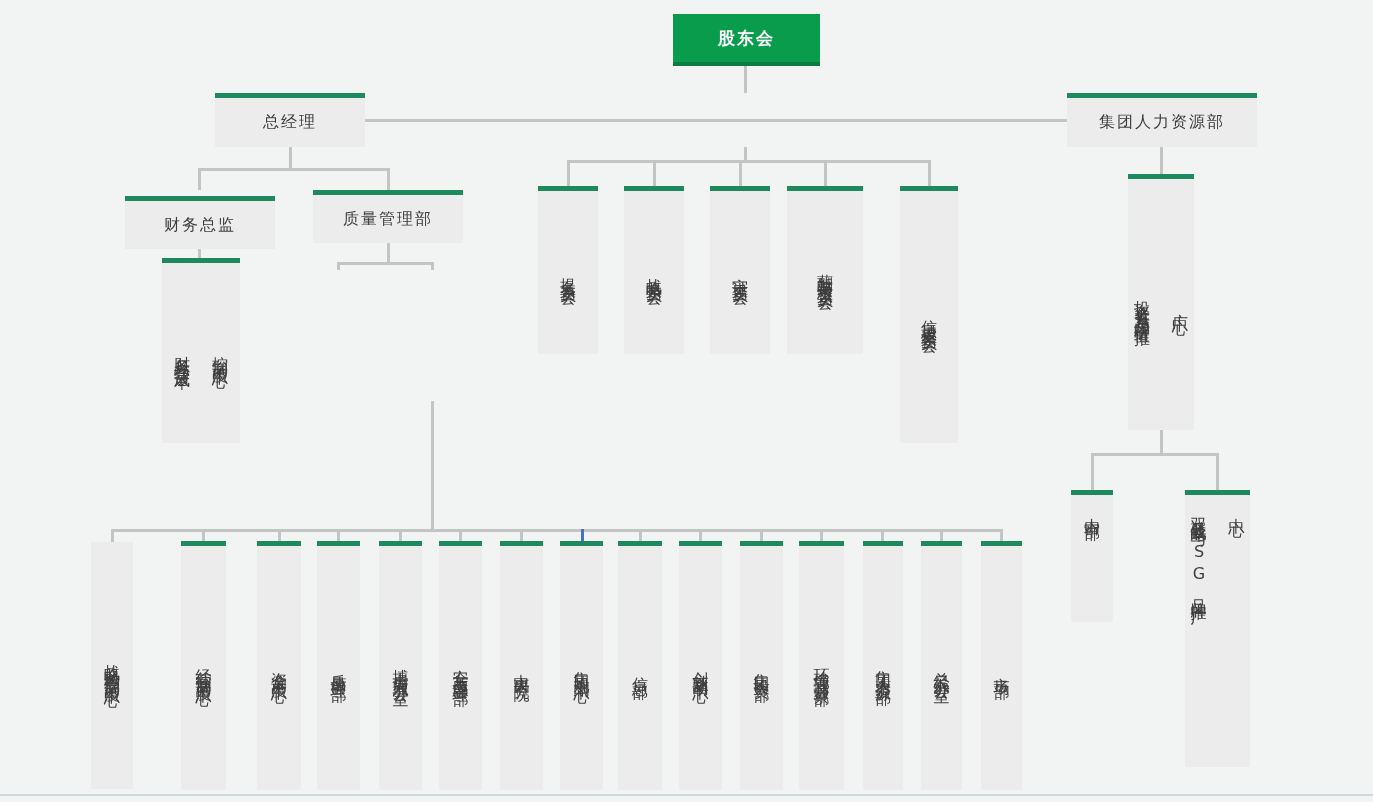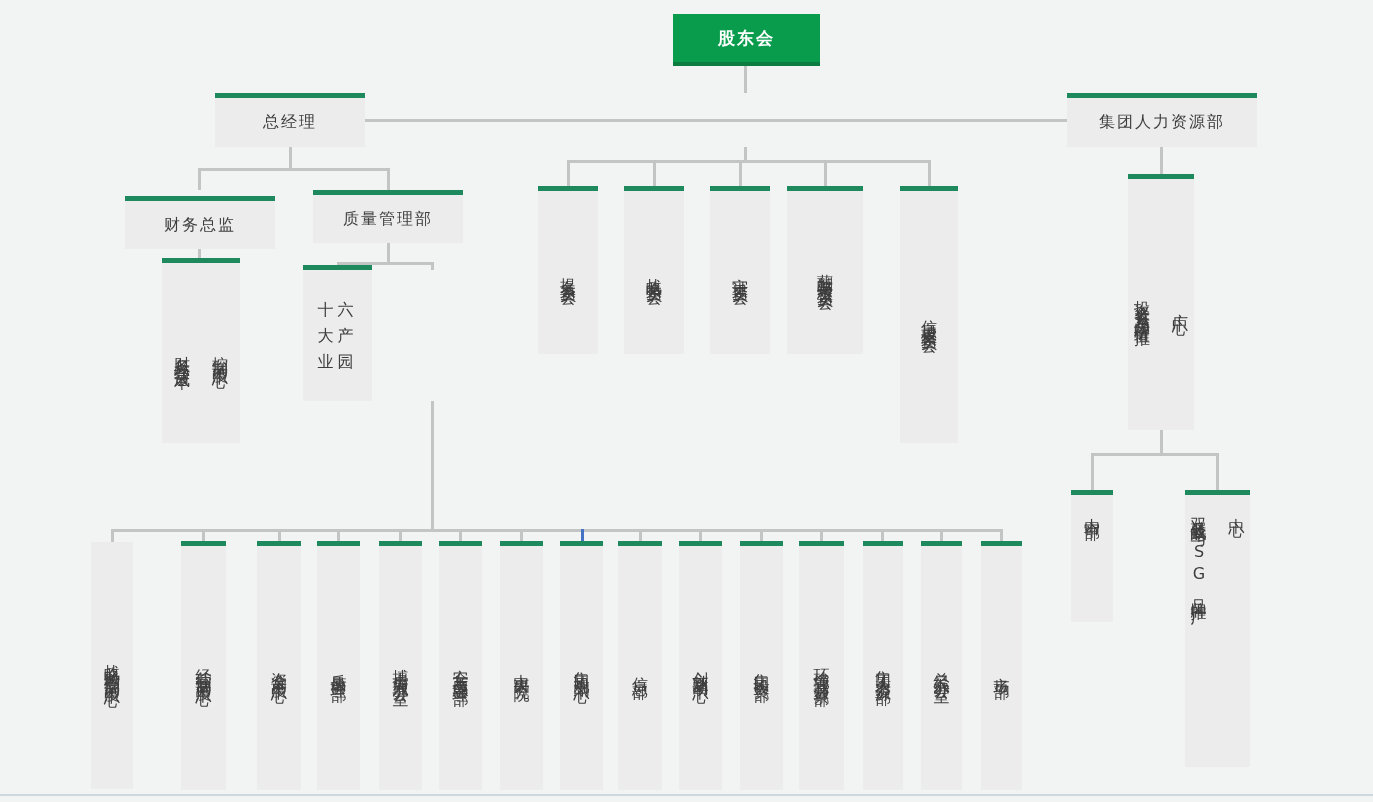--- a/index.html
+++ b/index.html
@@ -103,23 +103,20 @@
     <div class="node bar h" style="left: 125px; top: 196px; width: 150px; height: 53px; text-align: center;">
       <span class="label">财务总监</span>
     </div>
     <div class="node bar h" style="left: 313px; top: 190px; width: 150px; height: 53px;">
       <span class="label">质量管理部</span>
     </div>
     <div class="node bar v" style="left: 162px; top: 258px; width: 78px; height: 185px;">
       <span class="label">财务与经营成本
 控制调度中心</span>
     </div>
-    <div class="node bar wrap2" style="left: 303px; top: 265px; width: 69px; height: 136px;">
-      <span class="label">十六大产业园</span>
-    </div>
     <div class="node bar v" style="left: 538px; top: 186px; width: 60px; height: 168px;">
       <span class="label">提名委员会</span>
     </div>
     <div class="node bar v" style="left: 624px; top: 186px; width: 60px; height: 168px;">
       <span class="label">战略委员会</span>
     </div>
     <div class="node bar v" style="left: 710px; top: 186px; width: 60px; height: 168px;">
       <span class="label">审计委员会</span>
     </div>
     <div class="node bar v" style="left: 787px; top: 186px; width: 76px; height: 168px;">

